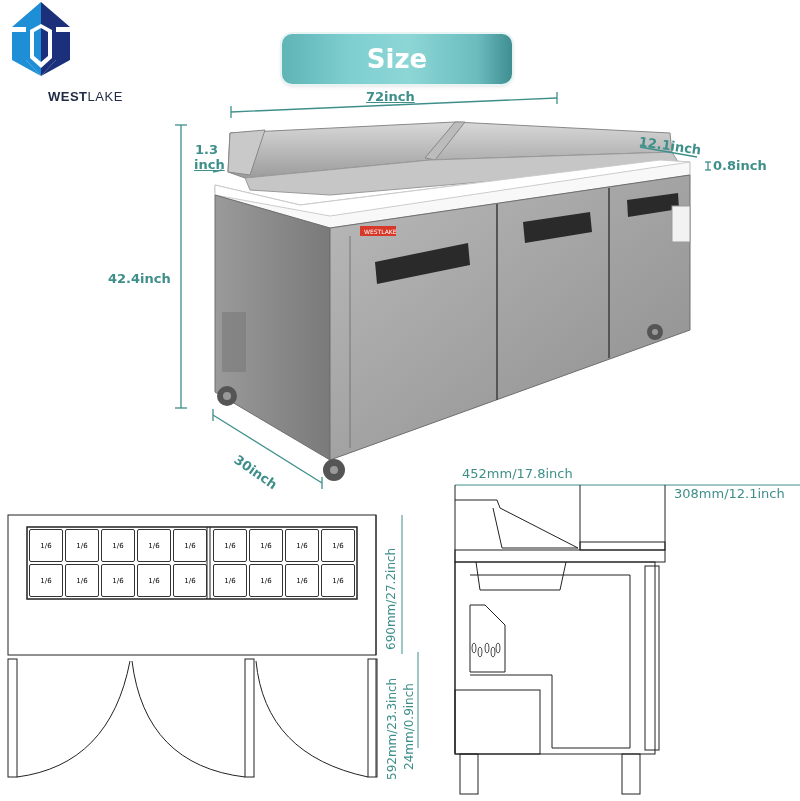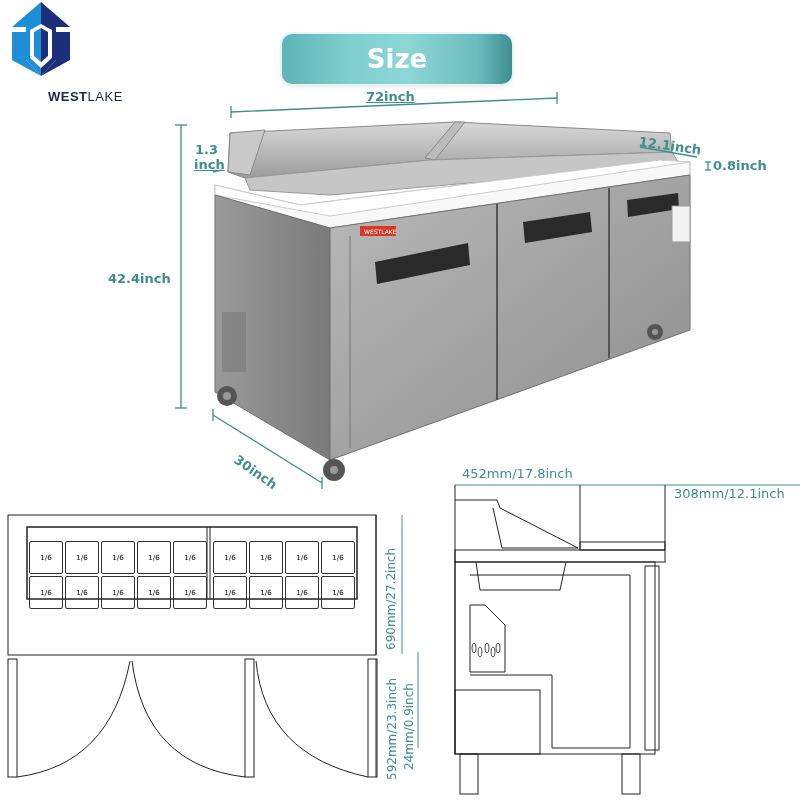--- a/index.html
+++ b/index.html
@@ -135,21 +135,21 @@
     <rect x="368" y="659" width="9" height="118"></rect>
     <line x1="376" y1="659" x2="376" y2="777"></line>
   </g>
 
   <g stroke="#3e8f8a" stroke-width="1">
     <line x1="402" y1="515" x2="402" y2="654"></line>
     <line x1="418" y1="652" x2="418" y2="748"></line>
   </g>
 </svg>
 
-<div class="abs" style="left:29px;top:529px;width:326px;height:68px;margin-top:12px;">
+<div class="abs" style="left:29px;top:529px;width:326px;height:68px;">
   <div class="abs" style="left:0;top:0;width:326px;height:33px;display:flex;gap:2px;">
     <div class="pan" style="flex:1;border:1.5px solid #333;border-radius:2px;font-size:7px;display:flex;align-items:center;justify-content:center;">1/6</div>
     <div class="pan" style="flex:1;border:1.5px solid #333;border-radius:2px;font-size:7px;display:flex;align-items:center;justify-content:center;">1/6</div>
     <div class="pan" style="flex:1;border:1.5px solid #333;border-radius:2px;font-size:7px;display:flex;align-items:center;justify-content:center;">1/6</div>
     <div class="pan" style="flex:1;border:1.5px solid #333;border-radius:2px;font-size:7px;display:flex;align-items:center;justify-content:center;">1/6</div>
     <div class="pan" style="flex:1;border:1.5px solid #333;border-radius:2px;font-size:7px;display:flex;align-items:center;justify-content:center;margin-right:4px;">1/6</div>
     <div class="pan" style="flex:1;border:1.5px solid #333;border-radius:2px;font-size:7px;display:flex;align-items:center;justify-content:center;">1/6</div>
     <div class="pan" style="flex:1;border:1.5px solid #333;border-radius:2px;font-size:7px;display:flex;align-items:center;justify-content:center;">1/6</div>
     <div class="pan" style="flex:1;border:1.5px solid #333;border-radius:2px;font-size:7px;display:flex;align-items:center;justify-content:center;">1/6</div>
     <div class="pan" style="flex:1;border:1.5px solid #333;border-radius:2px;font-size:7px;display:flex;align-items:center;justify-content:center;">1/6</div>

